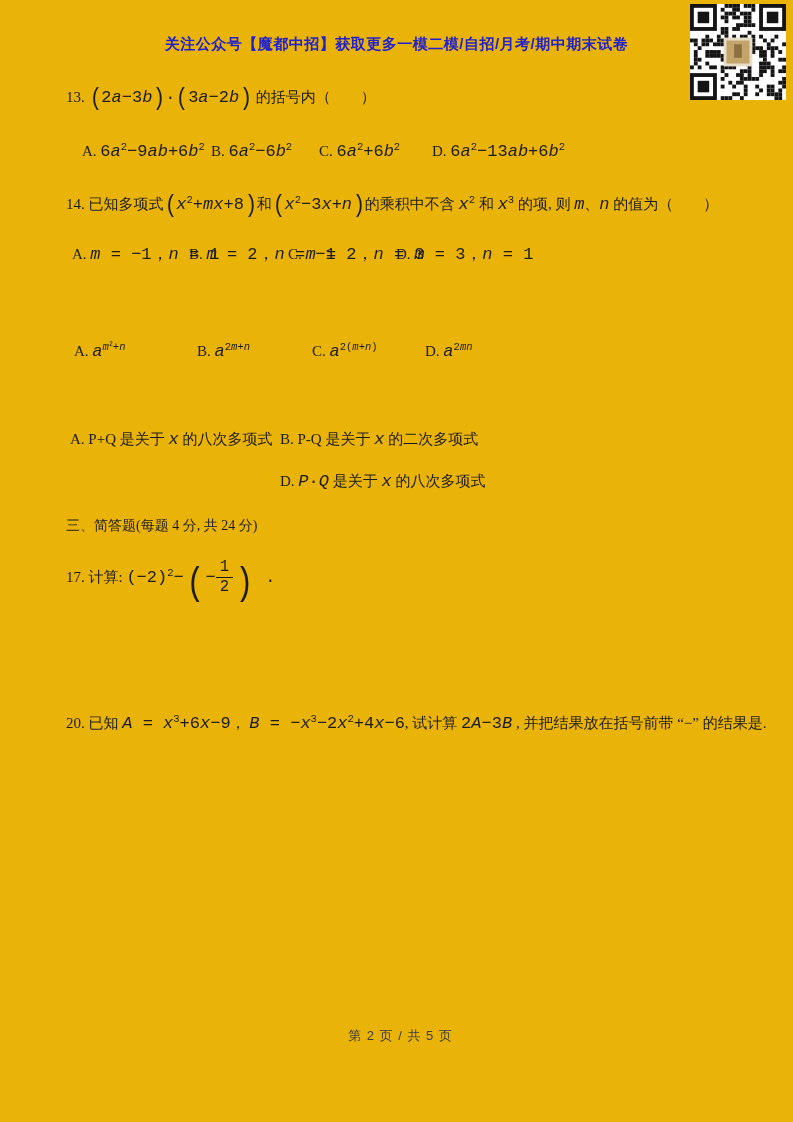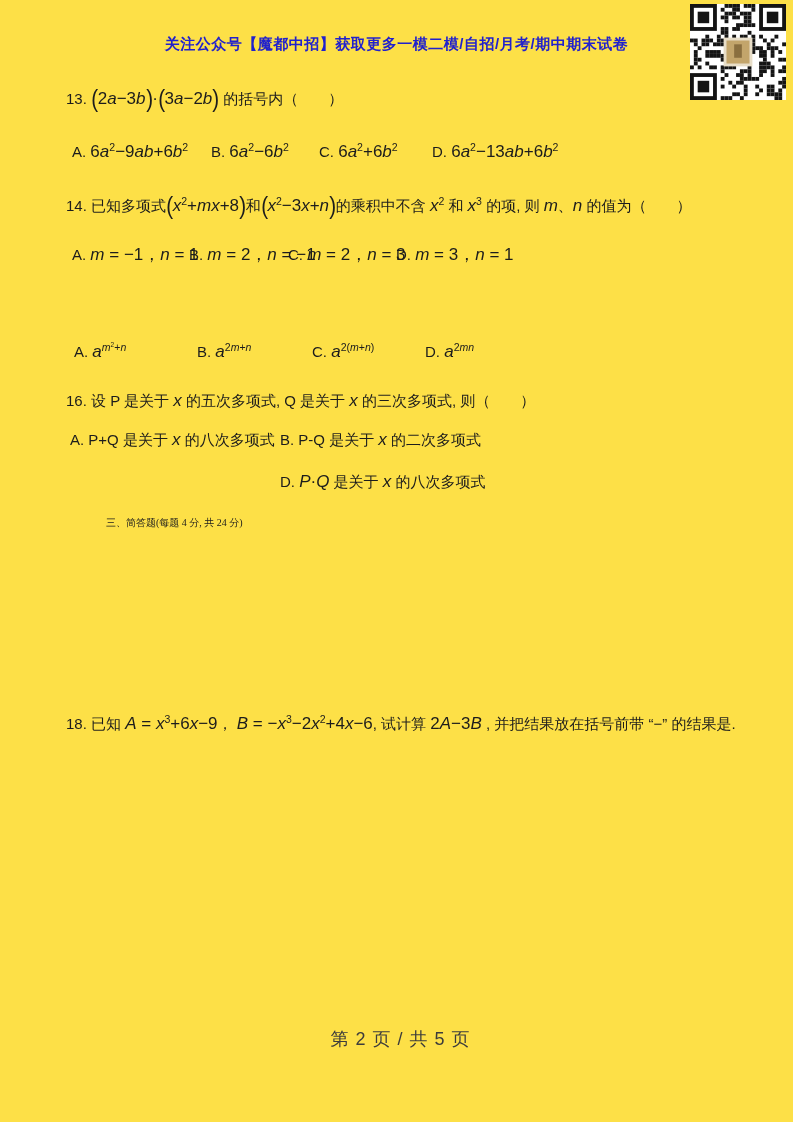--- a/index.html
+++ b/index.html
@@ -1,46 +1,46 @@
 <!DOCTYPE html>
 <html><head>
 <meta charset="utf-8">
 <style>
   * { margin:0; padding:0; box-sizing:border-box; }
   html,body { background:#ffffff; }
   .page {
-    position:relative; width:793px; height:1122px; background:#fde047;
+    position:relative; width:793px; height:1122px; background:#eab308;
     font-family:"Liberation Serif", serif; color:#1c1c1c; overflow:hidden;
   }
   .banner {
     position:absolute; top:35px; left:0; width:100%; text-align:center;
     font-family:"Liberation Sans", sans-serif; font-weight:bold;
     font-size:15px; color:#2121cd; letter-spacing:0.5px; white-space:nowrap;
   }
   .qr { position:absolute; top:4px; left:688px; width:100px; height:96px; }
   .abs { position:absolute; white-space:nowrap; line-height:1.4; }
-  .cn  { font-size:15px; font-family:Liberation Sans, sans-serif; }
-  .math{ font-size:17px; font-family:Liberation Sans, sans-serif; }
+  .cn  { font-size:15px; font-family:Liberation Serif, serif; }
+  .math{ font-size:17px; font-family:Liberation Mono, monospace; }
   .math i { font-style:italic; }
   .math sup { font-size:0.62em; line-height:0; vertical-align:0.58em; }
   .bigp {
     font-size:23px; font-weight:normal; vertical-align:-0.14em;
     letter-spacing:-1px; display:inline-block; transform:scaleX(0.9);
   }
   .hugep {
     font-size:38px; font-weight:300; vertical-align:-0.32em;
     letter-spacing:-1px; display:inline-block; transform:scaleX(0.8);
   }
   .frac { display:inline-block; text-align:center; vertical-align:middle; font-size:0.92em; line-height:1.05; }
   .fn { display:block; border-bottom:1px solid currentColor; padding:0 4px 1px; }
   .fd { display:block; padding-top:1px; }
-  .section-heading { font-size:10px;margin-left:40px; }
+  .section-heading { font-size:14px; }
   .footer {
     position:absolute; top:1027px; left:0; width:100%; text-align:center;
-    font-size:18px; color:#3c3c3c; font-family:"Liberation Sans", sans-serif;
+    font-size:13px; color:#3c3c3c; font-family:"Liberation Sans", sans-serif;
     letter-spacing:1px;
     padding-left:8px;
   }
 </style>
 </head>
 <body>
 
 <div class="page">
 
   <div class="banner">关注公众号【魔都中招】获取更多一模二模/自招/月考/期中期末试卷</div>
@@ -225,42 +225,42 @@
         <rect x="80" y="8" width="12" height="12" fill="#141414"></rect>
         <rect x="0" y="72" width="28" height="28" fill="#141414"></rect>
         <rect x="4" y="76" width="20" height="20" fill="#ffffff"></rect>
         <rect x="8" y="80" width="12" height="12" fill="#141414"></rect>
         <rect x="35" y="35" width="30" height="30" fill="#e8dec8"></rect>
         <rect x="38" y="38" width="24" height="24" fill="#c3a56b"></rect>
         <rect x="46" y="42" width="8" height="14" fill="#8a6f3f"></rect>
       </svg></div>
 
   <div class="abs" style="left:66px;top:83px"><span class="cn">13. </span><span class="math"><span class="bigp">(</span>2<i>a</i>−3<i>b</i><span class="bigp">)</span>·<span class="bigp">(</span>3<i>a</i>−2<i>b</i><span class="bigp">)</span></span><span class="cn"> 的括号内（　　）</span></div>
-  <div class="abs" style="left:72px;top:140px"><span class="cn">A. </span><span class="math">6<i>a</i><sup>2</sup>−9<i>ab</i>+6<i>b</i><sup>2</sup></span></div>
+  <div class="abs" style="left:82px;top:140px"><span class="cn">A. </span><span class="math">6<i>a</i><sup>2</sup>−9<i>ab</i>+6<i>b</i><sup>2</sup></span></div>
   <div class="abs" style="left:211px;top:140px"><span class="cn">B. </span><span class="math">6<i>a</i><sup>2</sup>−6<i>b</i><sup>2</sup></span></div>
   <div class="abs" style="left:319px;top:140px"><span class="cn">C. </span><span class="math">6<i>a</i><sup>2</sup>+6<i>b</i><sup>2</sup></span></div>
   <div class="abs" style="left:432px;top:140px"><span class="cn">D. </span><span class="math">6<i>a</i><sup>2</sup>−13<i>ab</i>+6<i>b</i><sup>2</sup></span></div>
 
   <div class="abs" style="left:66px;top:190px"><span class="cn">14. 已知多项式</span><span class="math"><span class="bigp">(</span><i>x</i><sup>2</sup>+<i>mx</i>+8<span class="bigp">)</span></span><span class="cn">和</span><span class="math"><span class="bigp">(</span><i>x</i><sup>2</sup>−3<i>x</i>+<i>n</i><span class="bigp">)</span></span><span class="cn">的乘积中不含 </span><span class="math"><i>x</i><sup>2</sup></span><span class="cn"> 和 </span><span class="math"><i>x</i><sup>3</sup></span><span class="cn"> 的项, 则 </span><span class="math"><i>m</i></span><span class="cn">、</span><span class="math"><i>n</i></span><span class="cn"> 的值为（　　）</span></div>
   <div class="abs" style="left:72px;top:243px"><span class="cn">A. </span><span class="math"><i>m</i> = −1，<i>n</i> = 1</span></div>
   <div class="abs" style="left:189px;top:243px"><span class="cn">B. </span><span class="math"><i>m</i> = 2，<i>n</i> = −1</span></div>
   <div class="abs" style="left:288px;top:243px"><span class="cn">C. </span><span class="math"><i>m</i> = 2，<i>n</i> = 3</span></div>
   <div class="abs" style="left:396px;top:243px"><span class="cn">D. </span><span class="math"><i>m</i> = 3，<i>n</i> = 1</span></div>
 
   <div class="abs" style="left:74px;top:340px"><span class="cn">A. </span><span class="math"><i>a</i><sup><i>m</i><sup>2</sup>+<i>n</i></sup></span></div>
   <div class="abs" style="left:197px;top:340px"><span class="cn">B. </span><span class="math"><i>a</i><sup>2<i>m</i>+<i>n</i></sup></span></div>
   <div class="abs" style="left:312px;top:340px"><span class="cn">C. </span><span class="math"><i>a</i><sup>2(<i>m</i>+<i>n</i>)</sup></span></div>
   <div class="abs" style="left:425px;top:340px"><span class="cn">D. </span><span class="math"><i>a</i><sup>2<i>mn</i></sup></span></div>
 
-  <div class="abs" style="left:66px;top:389px"><span class="cn">16. 设 P 是关于 </span><span class="math"><i>x</i></span><span class="cn"> 的五次多项式, Q 是关于 </span><span class="math"><i>x</i></span><span class="cn"> 的三次多项式, 则（　　）</span></div>
   <div class="abs" style="left:280px;top:428px"><span class="cn">B. P-Q 是关于 </span><span class="math"><i>x</i></span><span class="cn"> 的二次多项式</span></div>
   <div class="abs" style="left:70px;top:428px"><span class="cn">A. P+Q 是关于 </span><span class="math"><i>x</i></span><span class="cn"> 的八次多项式</span></div>
   <div class="abs" style="left:280px;top:470px"><span class="cn">D. </span><span class="math"><i>P</i>·<i>Q</i></span><span class="cn"> 是关于 </span><span class="math"><i>x</i></span><span class="cn"> 的八次多项式</span></div>
 
   <div class="abs section-heading" style="left:66px;top:516px">三、简答题(每题 4 分, 共 24 分)</div>
 
-
-  <div class="abs" style="left:66px;top:712px"><span class="cn">18. 已知 </span><span class="math"><i>A</i> = <i>x</i><sup>3</sup>+6<i>x</i>−9</span><span class="cn">，  </span><span class="math"><i>B</i> = −<i>x</i><sup>3</sup>−2<i>x</i><sup>2</sup>+4<i>x</i>−6</span><span class="cn">, 试计算 </span><span class="math">2<i>A</i>−3<i>B</i></span><span class="cn"> , 并把结果放在括号前带 “−” 的结果是.</span></div>
+  <div class="abs" style="left:66px;top:557px"><span class="cn">17. 计算: </span><span class="math">(−2)<sup>2</sup>−<span class="hugep">(</span>−<span class="frac"><span class="fn">1</span><span class="fd">2</span></span><span class="hugep">)</span> .</span></div>
+
+  <div class="abs" style="left:66px;top:712px"><span class="cn">20. 已知 </span><span class="math"><i>A</i> = <i>x</i><sup>3</sup>+6<i>x</i>−9</span><span class="cn">，  </span><span class="math"><i>B</i> = −<i>x</i><sup>3</sup>−2<i>x</i><sup>2</sup>+4<i>x</i>−6</span><span class="cn">, 试计算 </span><span class="math">2<i>A</i>−3<i>B</i></span><span class="cn"> , 并把结果放在括号前带 “−” 的结果是.</span></div>
 
 
   <div class="footer">第 2 页 / 共 5 页</div>
 
 </div>
 
 </body></html>

